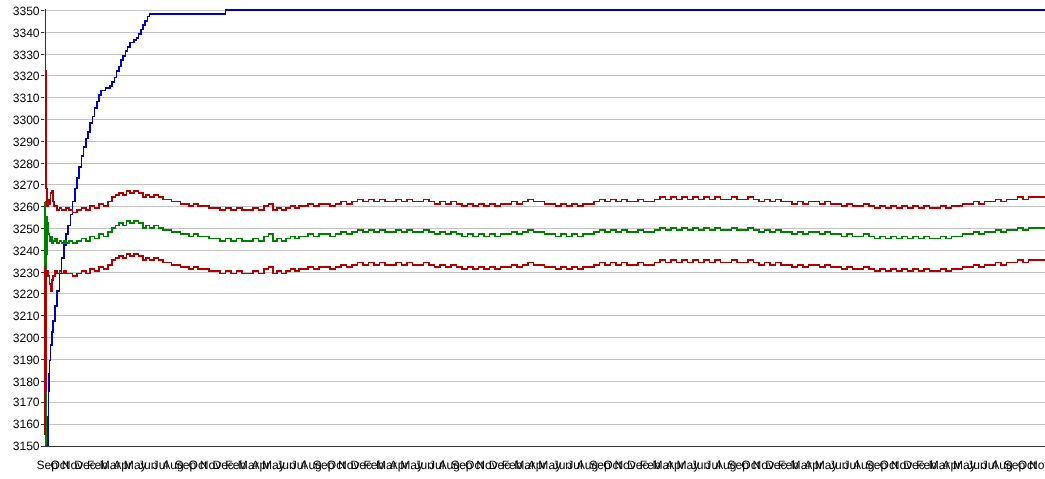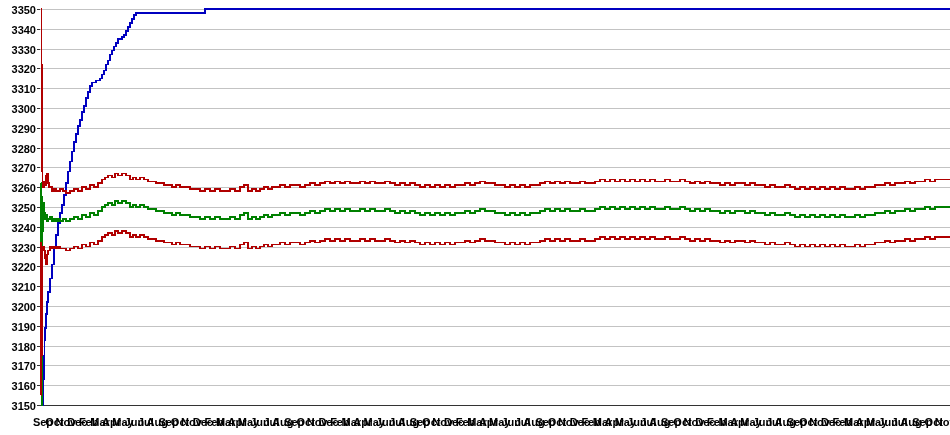--- a/index.html
+++ b/index.html
@@ -3,21 +3,20 @@
 <meta charset="utf-8">
 <style>
   html, body { margin: 0; padding: 0; background: #ffffff; }
   .chart-root {
     position: relative;
     width: 950px;
     height: 435px;
     background: #ffffff;
     font-family: "Liberation Sans", sans-serif;
     overflow: hidden;
-    font-weight: bold;
   }
   svg { display: block; }
   text {
     font-family: "Liberation Sans", sans-serif;
     fill: #000000;
   }
 </style>
 </head>
 <body>
 

